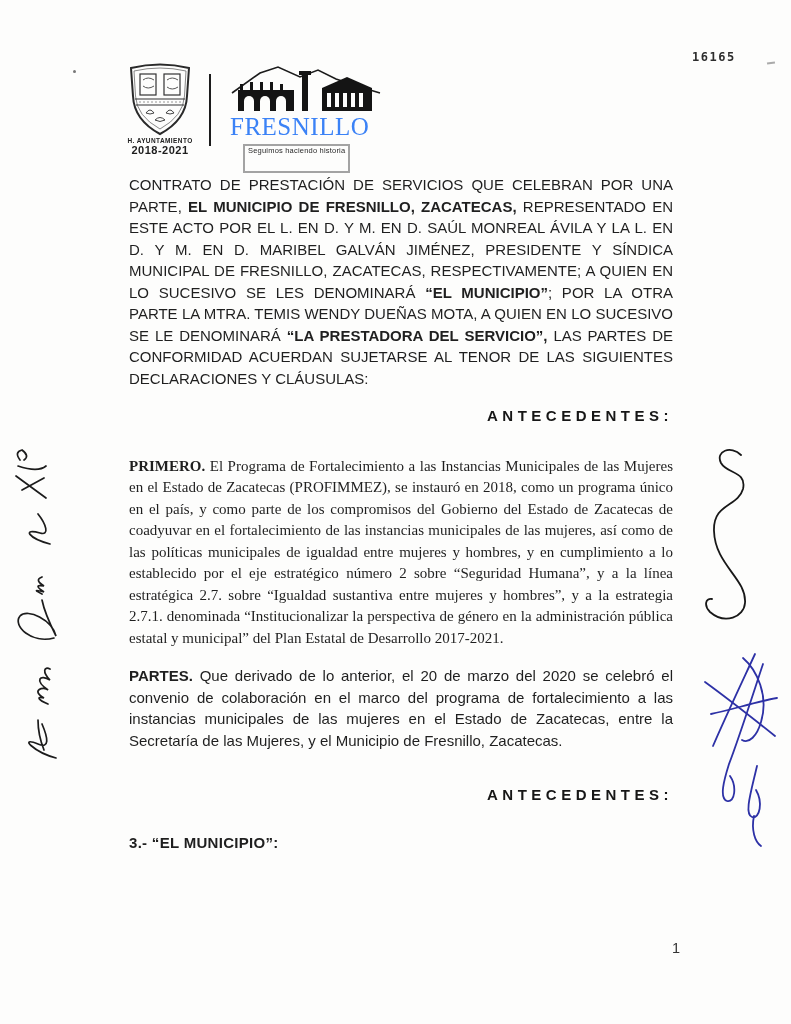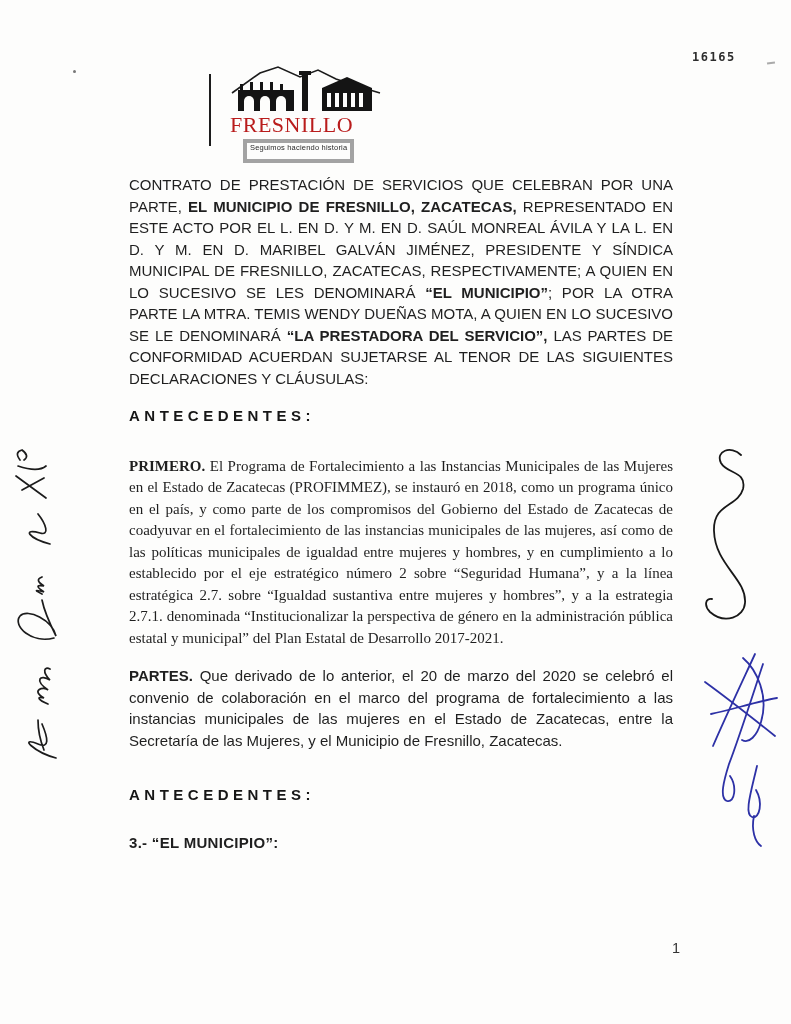--- a/index.html
+++ b/index.html
@@ -7,33 +7,33 @@
     position:relative; width:791px; height:1024px; margin:0 auto;
     background:#fdfdfc; overflow:hidden;
     font-family:"Liberation Sans", sans-serif; color:#242424;
   }
   
   .crest { position:absolute; left:120px; top:60px; width:80px; text-align:center; }
   .crest-inst { font-size:6.5px; font-weight:bold; letter-spacing:.4px; color:#222; margin-top:1px; }
   .crest-period { font-size:11px; font-weight:bold; color:#1d1d1d; letter-spacing:.5px; }
   .header-divider { position:absolute; left:209px; top:74px; width:1.5px; height:72px; background:#1c1c1c; }
   .fres { position:absolute; left:230px; top:62px; width:160px; }
-  .fres-name { font-family:"Liberation Serif", serif; font-size:22px; line-height:1; color:#b91c1c; letter-spacing:.5px; margin-top:-2px; }
+  .fres-name { font-family:"Liberation Serif", serif; font-size:25px; line-height:1; color:#3b82f6; letter-spacing:.5px; margin-top:-2px; }
   .fres-tag { font-size:7.5px; color:#2a2a2a; margin:2px 0 0 13px; letter-spacing:.2px;
-              display:inline-block; border:4px solid #a3a3a3; padding:0 3px 7px 3px; }
+              display:inline-block; border:2px solid #a3a3a3; padding:0 3px 16px 3px; }
   .stamp { position:absolute; left:692px; top:50px; font-family:"DejaVu Sans Mono", monospace;
            font-size:12px; font-weight:bold; color:#2d2d2d; letter-spacing:1.5px; }
   .speck-dot { position:absolute; left:73px; top:70px; width:3px; height:3px; background:#777; border-radius:50%; }
   .speck-dash { position:absolute; left:767px; top:62px; width:8px; height:2px; background:#aaa; transform:rotate(-8deg); }
   
   .doc { position:absolute; left:113px; top:158px; width:576px;
          font-size:15px; line-height:21.5px; text-align:justify; color:#1f1f1f; }
   .doc p { margin:16px; }
   .b { font-weight:bold; }
-  .heading { margin:26px 0 0 0; text-align:left; font-weight:bold; font-size:15px;
+  .heading { margin:26px 0 0 0; text-align:right; font-weight:bold; font-size:15px;
              letter-spacing:4.5px; color:#161616; }
   .heading.decl { margin-top:33px; }
   .clause-primero { margin-top:29px !important;font-family:Liberation Serif, serif; }
   .clause-segundo { margin-top:14px !important; }
   .decl-item { margin-top:26px !important; font-weight:bold; text-align:left; letter-spacing:.3px; }
   .page-number { position:absolute; left:672px; top:940px; font-size:14.5px; color:#333; }
   
   .sig-left { position:absolute; left:0px; top:424px; width:62px; height:342px; }
   .sig-left svg { transform:rotate(-90deg) translate(-342px,0); transform-origin:0 0; }
   .sig-right-black { position:absolute; left:697px; top:443px; }
@@ -41,20 +41,34 @@
   svg { display:block; }
 </style>
 </head>
 <body>
 
 <div class="page">
 
   <div class="speck-dot"></div>
   <div class="speck-dash"></div>
 
+  <div class="crest">
+    <svg width="70" height="76" viewBox="0 0 70 76" style="margin:0 auto;">
+      <path d="M6 8 Q35 1 64 8 L62 36 Q61 60 35 74 Q9 60 8 36 Z" fill="none" stroke="#2a2a2a" stroke-width="2"></path>
+      <path d="M9 11 Q35 5 61 11 L59.5 36 Q58.5 56 35 69 Q11.5 56 10.5 36 Z" fill="none" stroke="#6a6a6a" stroke-width="0.8"></path>
+      <rect x="15" y="14" width="16" height="21" fill="none" stroke="#333" stroke-width="1.2"></rect>
+      <rect x="39" y="14" width="16" height="21" fill="none" stroke="#333" stroke-width="1.2"></rect>
+      <path d="M18 20 q5 -4 11 0 M18 26 q5 4 11 0 M42 20 q5 -4 11 0 M42 27 q5 4 11 0" stroke="#555" stroke-width="1" fill="none"></path>
+      <path d="M10 39 L60 39 M11 45 L59 45" stroke="#333" stroke-width="1.2"></path>
+      <path d="M14 42 h42" stroke="#888" stroke-width="0.9" stroke-dasharray="2 2"></path>
+      <path d="M21 53 q4 -6 8 0 q-4 2 -8 0 M41 53 q4 -6 8 0 q-4 2 -8 0 M30 60 q5 -5 10 0 q-5 3 -10 0" stroke="#444" stroke-width="1" fill="none"></path>
+    </svg>
+    <div class="crest-inst">H. AYUNTAMIENTO</div>
+    <div class="crest-period">2018-2021</div>
+  </div>
 
   <div class="header-divider"></div>
 
   <div class="fres">
     <svg width="152" height="54" viewBox="0 0 152 54">
       <path d="M2 31 L30 11 L48 5 L70 15 L88 8 L106 17 L130 25 L150 31" fill="none" stroke="#1c1c1c" stroke-width="1.6"></path>
       <g fill="#141414">
         <rect x="10" y="22" width="3" height="8"></rect>
           <rect x="20" y="20" width="3" height="10"></rect>
         <rect x="30" y="20" width="3" height="10"></rect>

